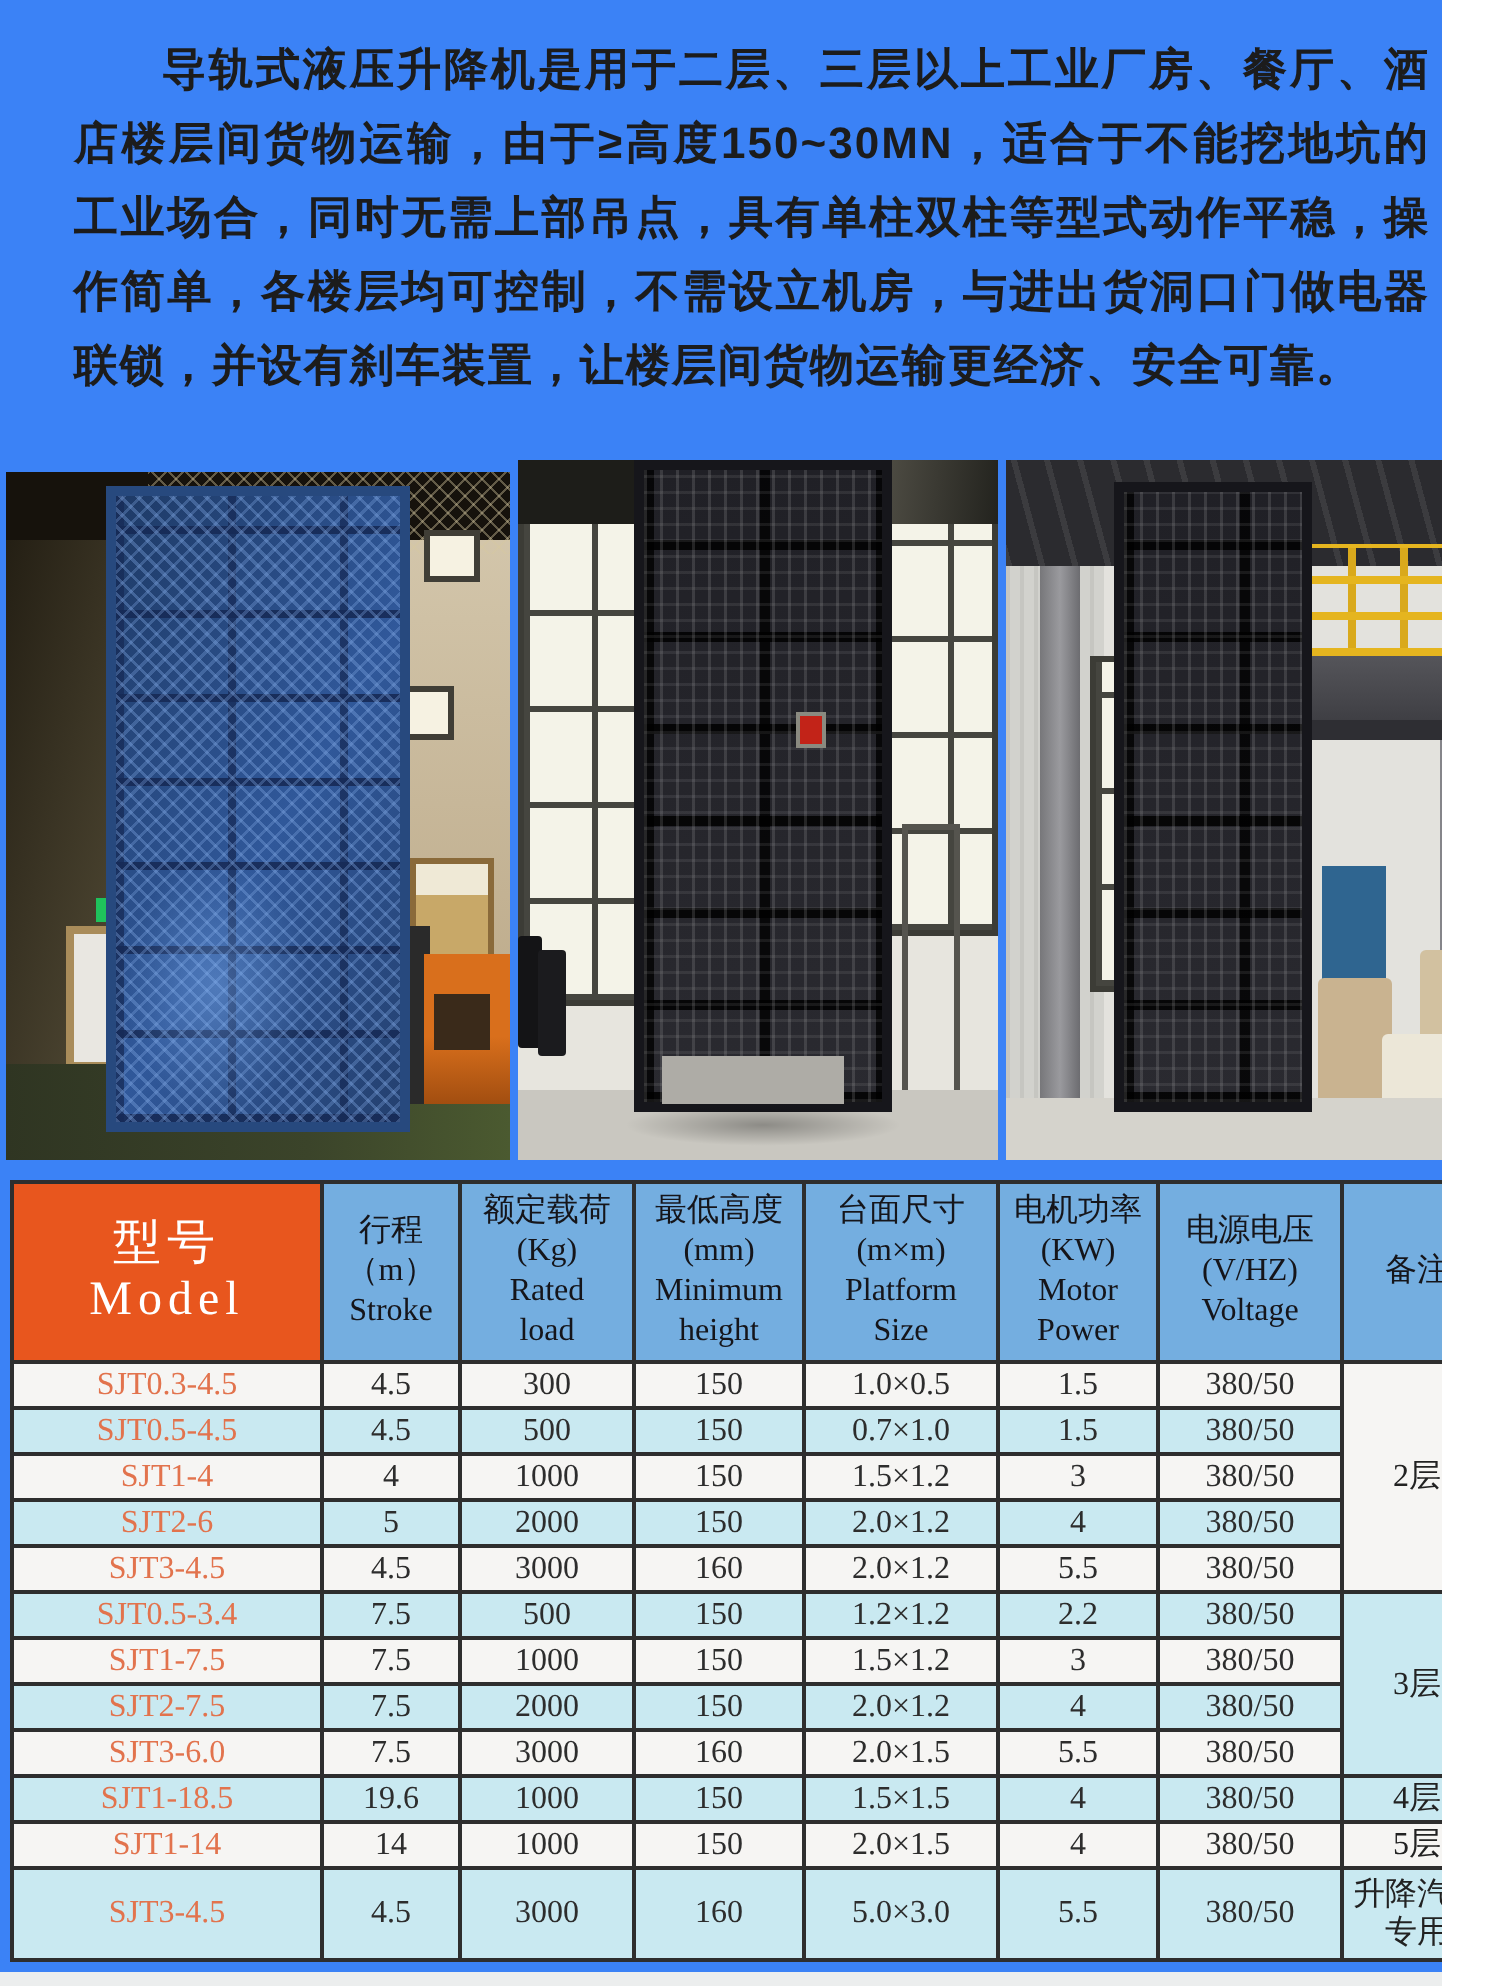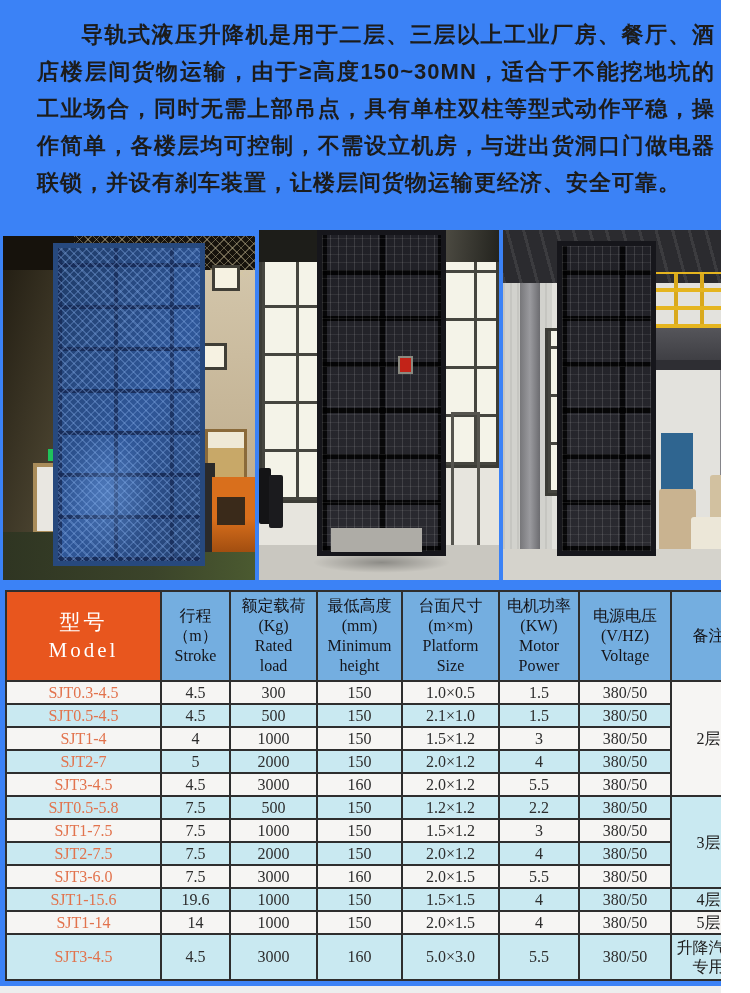--- a/index.html
+++ b/index.html
@@ -34,21 +34,21 @@
       repeating-linear-gradient(0deg,#45453f 0 3px,transparent 3px 48px),
       #f4f3e8;box-sizing:border-box;border:3px solid #3c3c36;}
   
   .spec-wrap{position:absolute;top:590px;left:5px;}
   table.spec{border-collapse:collapse;table-layout:fixed;width:740px;
              font-family:"Liberation Serif",serif;}
   .spec th,.spec td{border:2px solid #2e2e2e;text-align:center;vertical-align:middle;
              padding:0;overflow:hidden;}
   .spec thead th{height:88px;background:#74aee0;color:#15151a;font-weight:normal;
              font-size:16px;line-height:20px;white-space:pre-line;}
-  .spec thead th.model-h{background:#e8561e;color:#ffffff;font-size:21px;
+  .spec thead th.model-h{background:#e8561e;color:#ffffff;font-size:24px;
              line-height:28px;letter-spacing:3px;}
   .spec tbody td{height:21px;font-size:16px;line-height:20px;color:#2d2d2d;}
   .spec tbody tr.tall td{height:44px;}
   .spec td.model{color:#e2734d;}
   .spec tr.w td{background:#f6f5f3;}
   .spec tr.c td{background:#c9e9f1;}
   .spec td.note{background:#e1e3e3;color:#222;font-size:16px;line-height:19px;
              padding:0 2px;}
   .footer-strip{position:absolute;left:0;bottom:0;width:750px;height:7px;background:#eceeee;}
 </style>
@@ -164,53 +164,53 @@
           <td>1.0×0.5</td>
           <td>1.5</td>
           <td>380/50</td>
           <td class="note" rowspan="5">2层</td>
         </tr>
         <tr class="c">
           <td class="model">SJT0.5-4.5</td>
           <td>4.5</td>
           <td>500</td>
           <td>150</td>
-          <td>2.1×1.0</td>
+          <td>0.7×1.0</td>
           <td>1.5</td>
           <td>380/50</td>
         </tr>
         <tr class="w">
           <td class="model">SJT1-4</td>
           <td>4</td>
           <td>1000</td>
           <td>150</td>
           <td>1.5×1.2</td>
           <td>3</td>
           <td>380/50</td>
         </tr>
         <tr class="c">
-          <td class="model">SJT2-7</td>
+          <td class="model">SJT2-6</td>
           <td>5</td>
           <td>2000</td>
           <td>150</td>
           <td>2.0×1.2</td>
           <td>4</td>
           <td>380/50</td>
         </tr>
         <tr class="w">
           <td class="model">SJT3-4.5</td>
           <td>4.5</td>
           <td>3000</td>
           <td>160</td>
           <td>2.0×1.2</td>
           <td>5.5</td>
           <td>380/50</td>
         </tr>
         <tr class="c">
-          <td class="model">SJT0.5-5.8</td>
+          <td class="model">SJT0.5-3.4</td>
           <td>7.5</td>
           <td>500</td>
           <td>150</td>
           <td>1.2×1.2</td>
           <td>2.2</td>
           <td>380/50</td>
           <td class="note" rowspan="4">3层</td>
         </tr>
         <tr class="w">
           <td class="model">SJT1-7.5</td>
@@ -233,21 +233,21 @@
         <tr class="w">
           <td class="model">SJT3-6.0</td>
           <td>7.5</td>
           <td>3000</td>
           <td>160</td>
           <td>2.0×1.5</td>
           <td>5.5</td>
           <td>380/50</td>
         </tr>
         <tr class="c">
-          <td class="model">SJT1-15.6</td>
+          <td class="model">SJT1-18.5</td>
           <td>19.6</td>
           <td>1000</td>
           <td>150</td>
           <td>1.5×1.5</td>
           <td>4</td>
           <td>380/50</td>
           <td class="note">4层</td>
         </tr>
         <tr class="w">
           <td class="model">SJT1-14</td>

